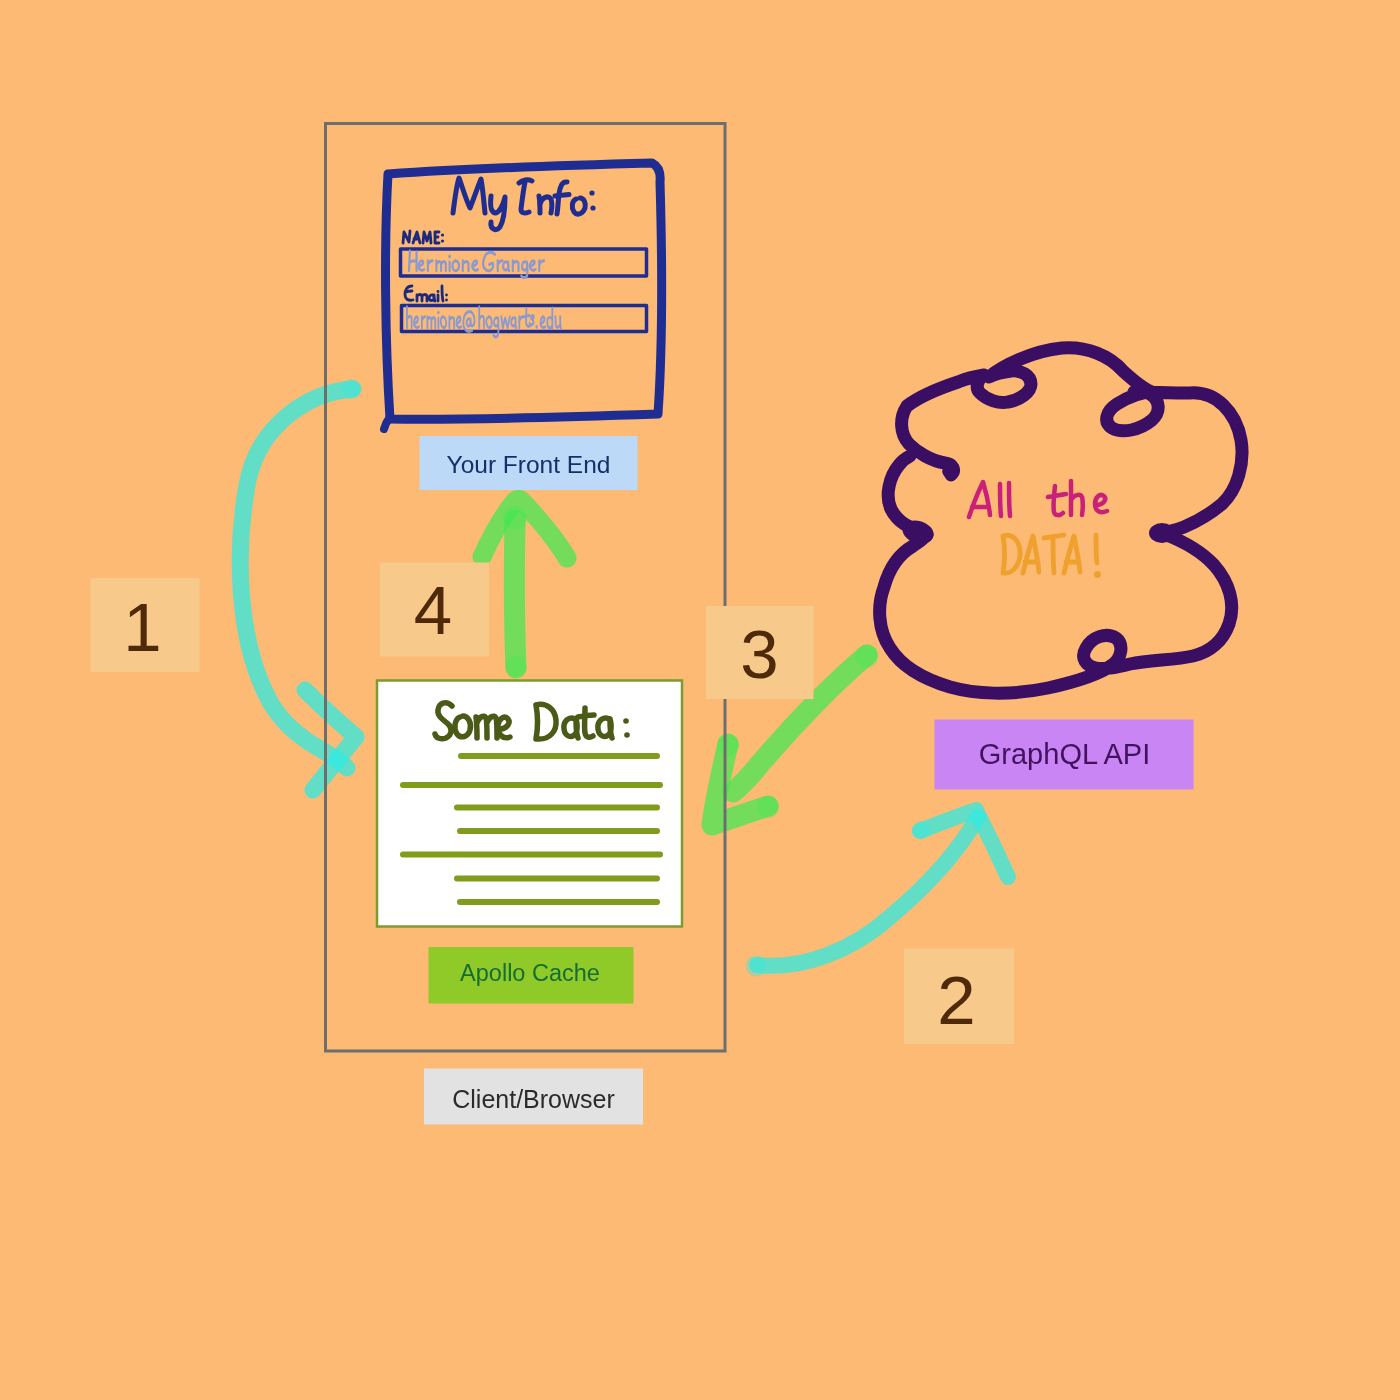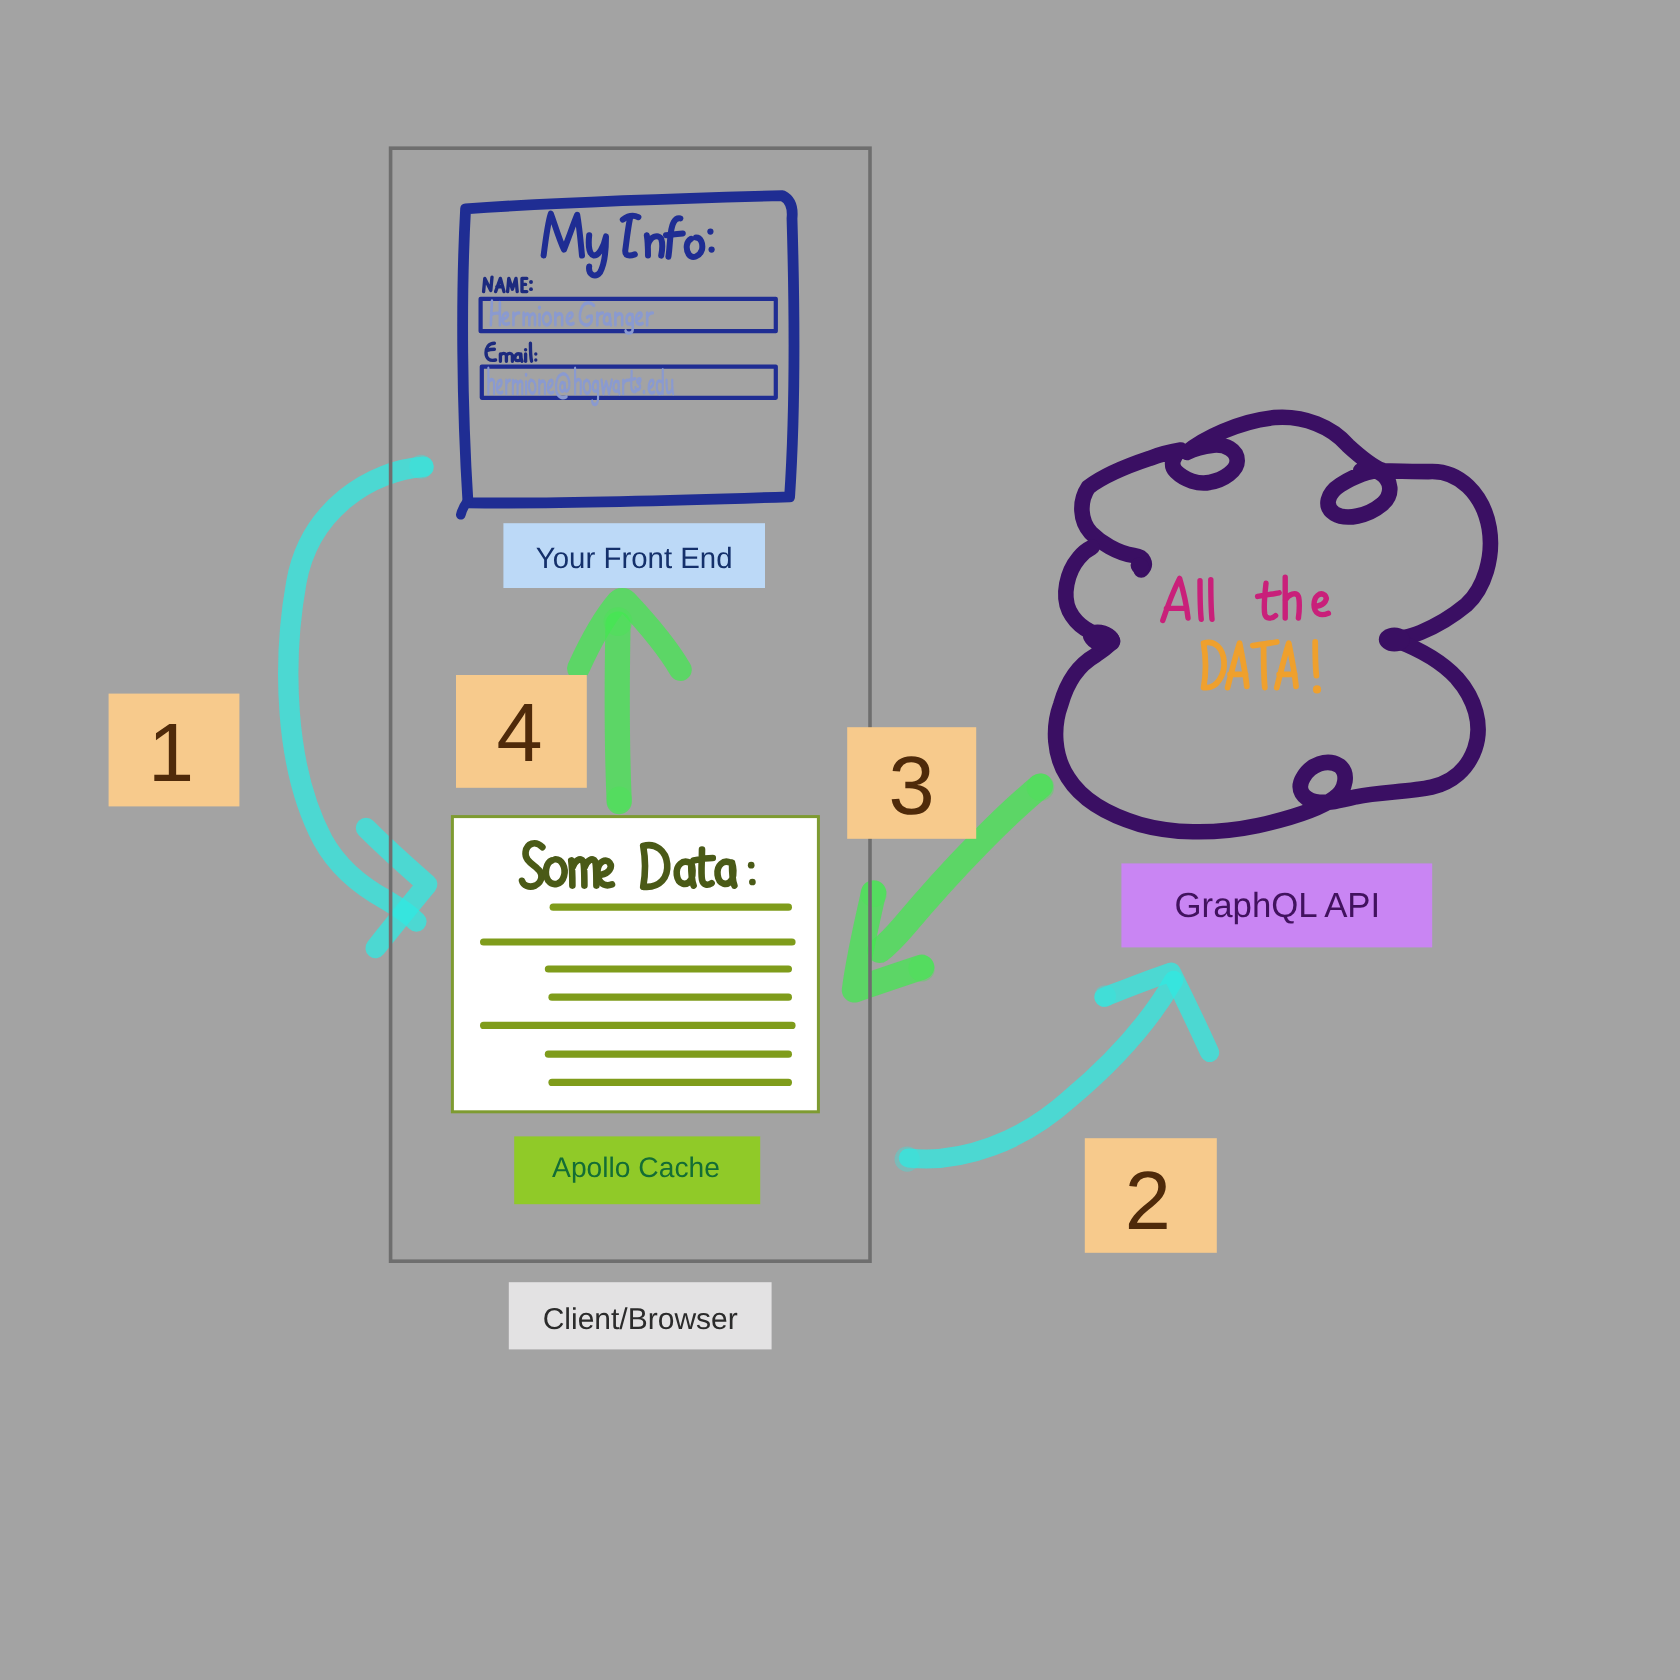--- a/index.html
+++ b/index.html
@@ -1,16 +1,16 @@
 <!DOCTYPE html>
 <html><head>
 <meta charset="utf-8">
 <style>
   html,body{margin:0;padding:0;background:#ffffff;}
-  .stage{position:relative;width:1400px;height:1400px;background:#a3a3a3;overflow:hidden;
+  .stage{position:relative;width:1400px;height:1400px;background:#fdba74;overflow:hidden;
          font-family:"Liberation Sans", sans-serif;}
   svg{position:absolute;left:0;top:0;}
   text{font-family:"Liberation Sans", sans-serif;}
 </style>
 </head>
 <body>
 <div class="stage">
 <svg width="1400" height="1400" viewBox="0 0 1400 1400">
 
   <g id="arrows" fill="none" stroke-linecap="round" stroke-linejoin="round">

